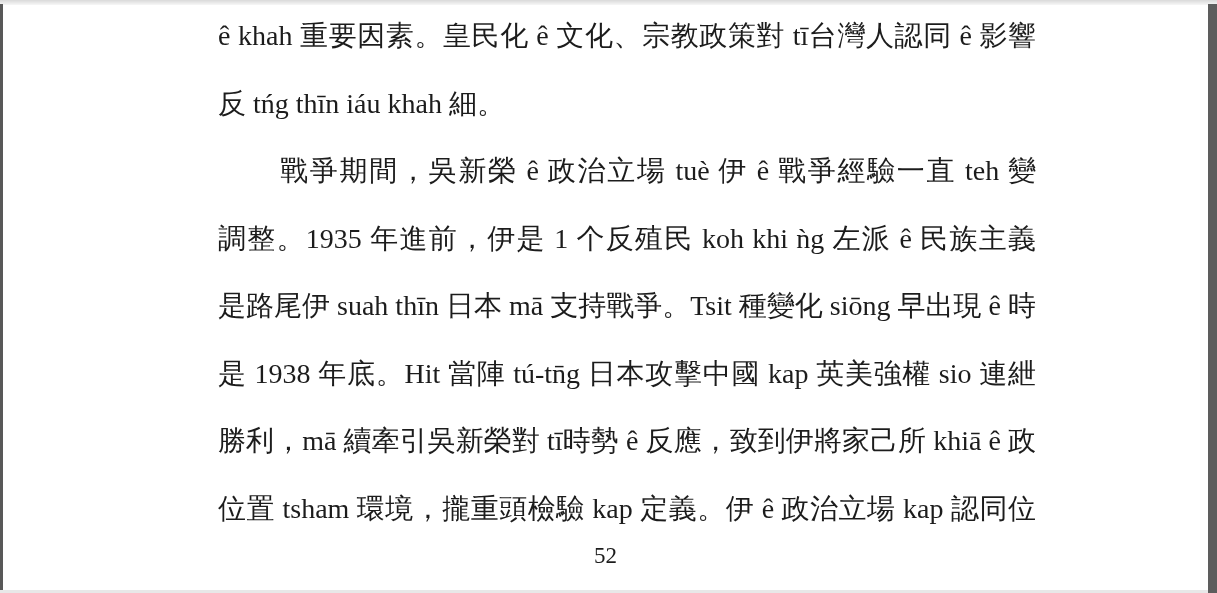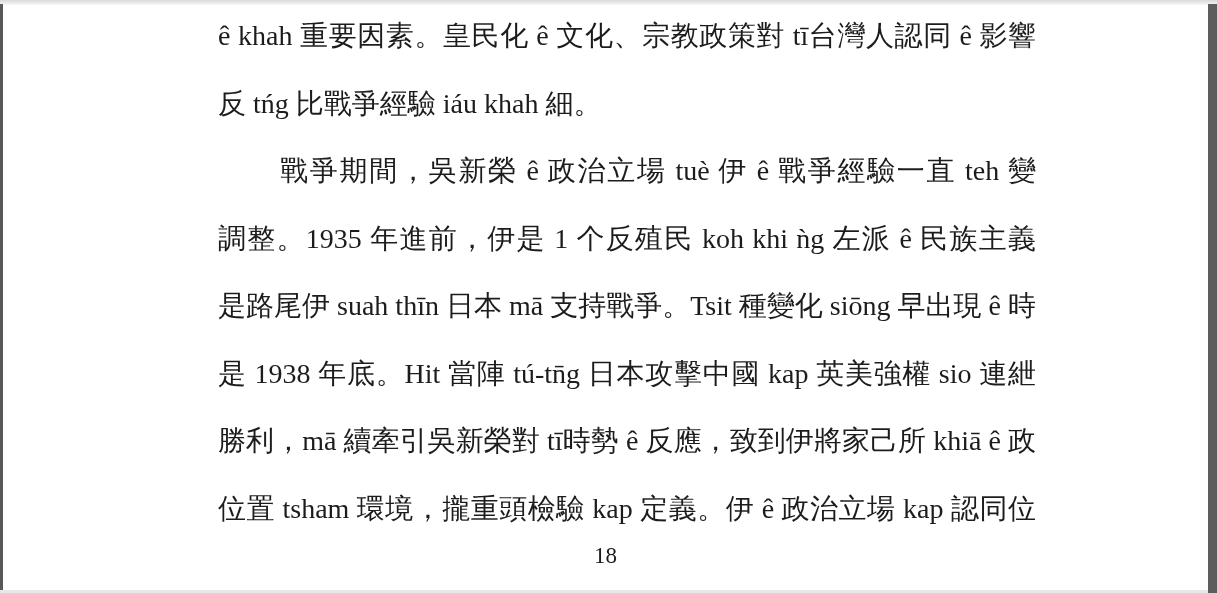--- a/index.html
+++ b/index.html
@@ -76,23 +76,23 @@
 
 <div class="screen">
   <div class="top-border"></div>
   <div class="window-left-edge"></div>
   <div class="window-right-edge"></div>
   <div class="bottom-border"></div>
 
   <div class="page">
     <div class="textblock">
       <div class="line full">ê khah 重要因素。皇民化 ê 文化、宗教政策對 tī台灣人認同 ê 影響力，</div>
-      <div class="line">反 tńg 比戰爭經驗 iáu khah 細。</div>
+      <div class="line">反 tńg thīn iáu khah 細。</div>
       <div class="line full indent">戰爭期間，吳新榮 ê 政治立場 tuè 伊 ê 戰爭經驗一直 teh 變更、</div>
       <div class="line full">調整。1935 年進前，伊是 1 个反殖民 koh khi ǹg 左派 ê 民族主義者。總</div>
       <div class="line full">是路尾伊 suah thīn 日本 mā 支持戰爭。Tsit 種變化 siōng 早出現 ê 時間</div>
       <div class="line full">是 1938 年底。Hit 當陣 tú-tn̄g 日本攻擊中國 kap 英美強權 sio 連紲得 tio̍h</div>
       <div class="line full">勝利，mā 續牽引吳新榮對 tī時勢 ê 反應，致到伊將家己所 khiā ê 政治</div>
       <div class="line full">位置 tsham 環境，攏重頭檢驗 kap 定義。伊 ê 政治立場 kap 認同位置</div>
     </div>
-    <div class="footer">18</div>
+    <div class="footer">52</div>
   </div>
 </div>
 
 </body></html>

